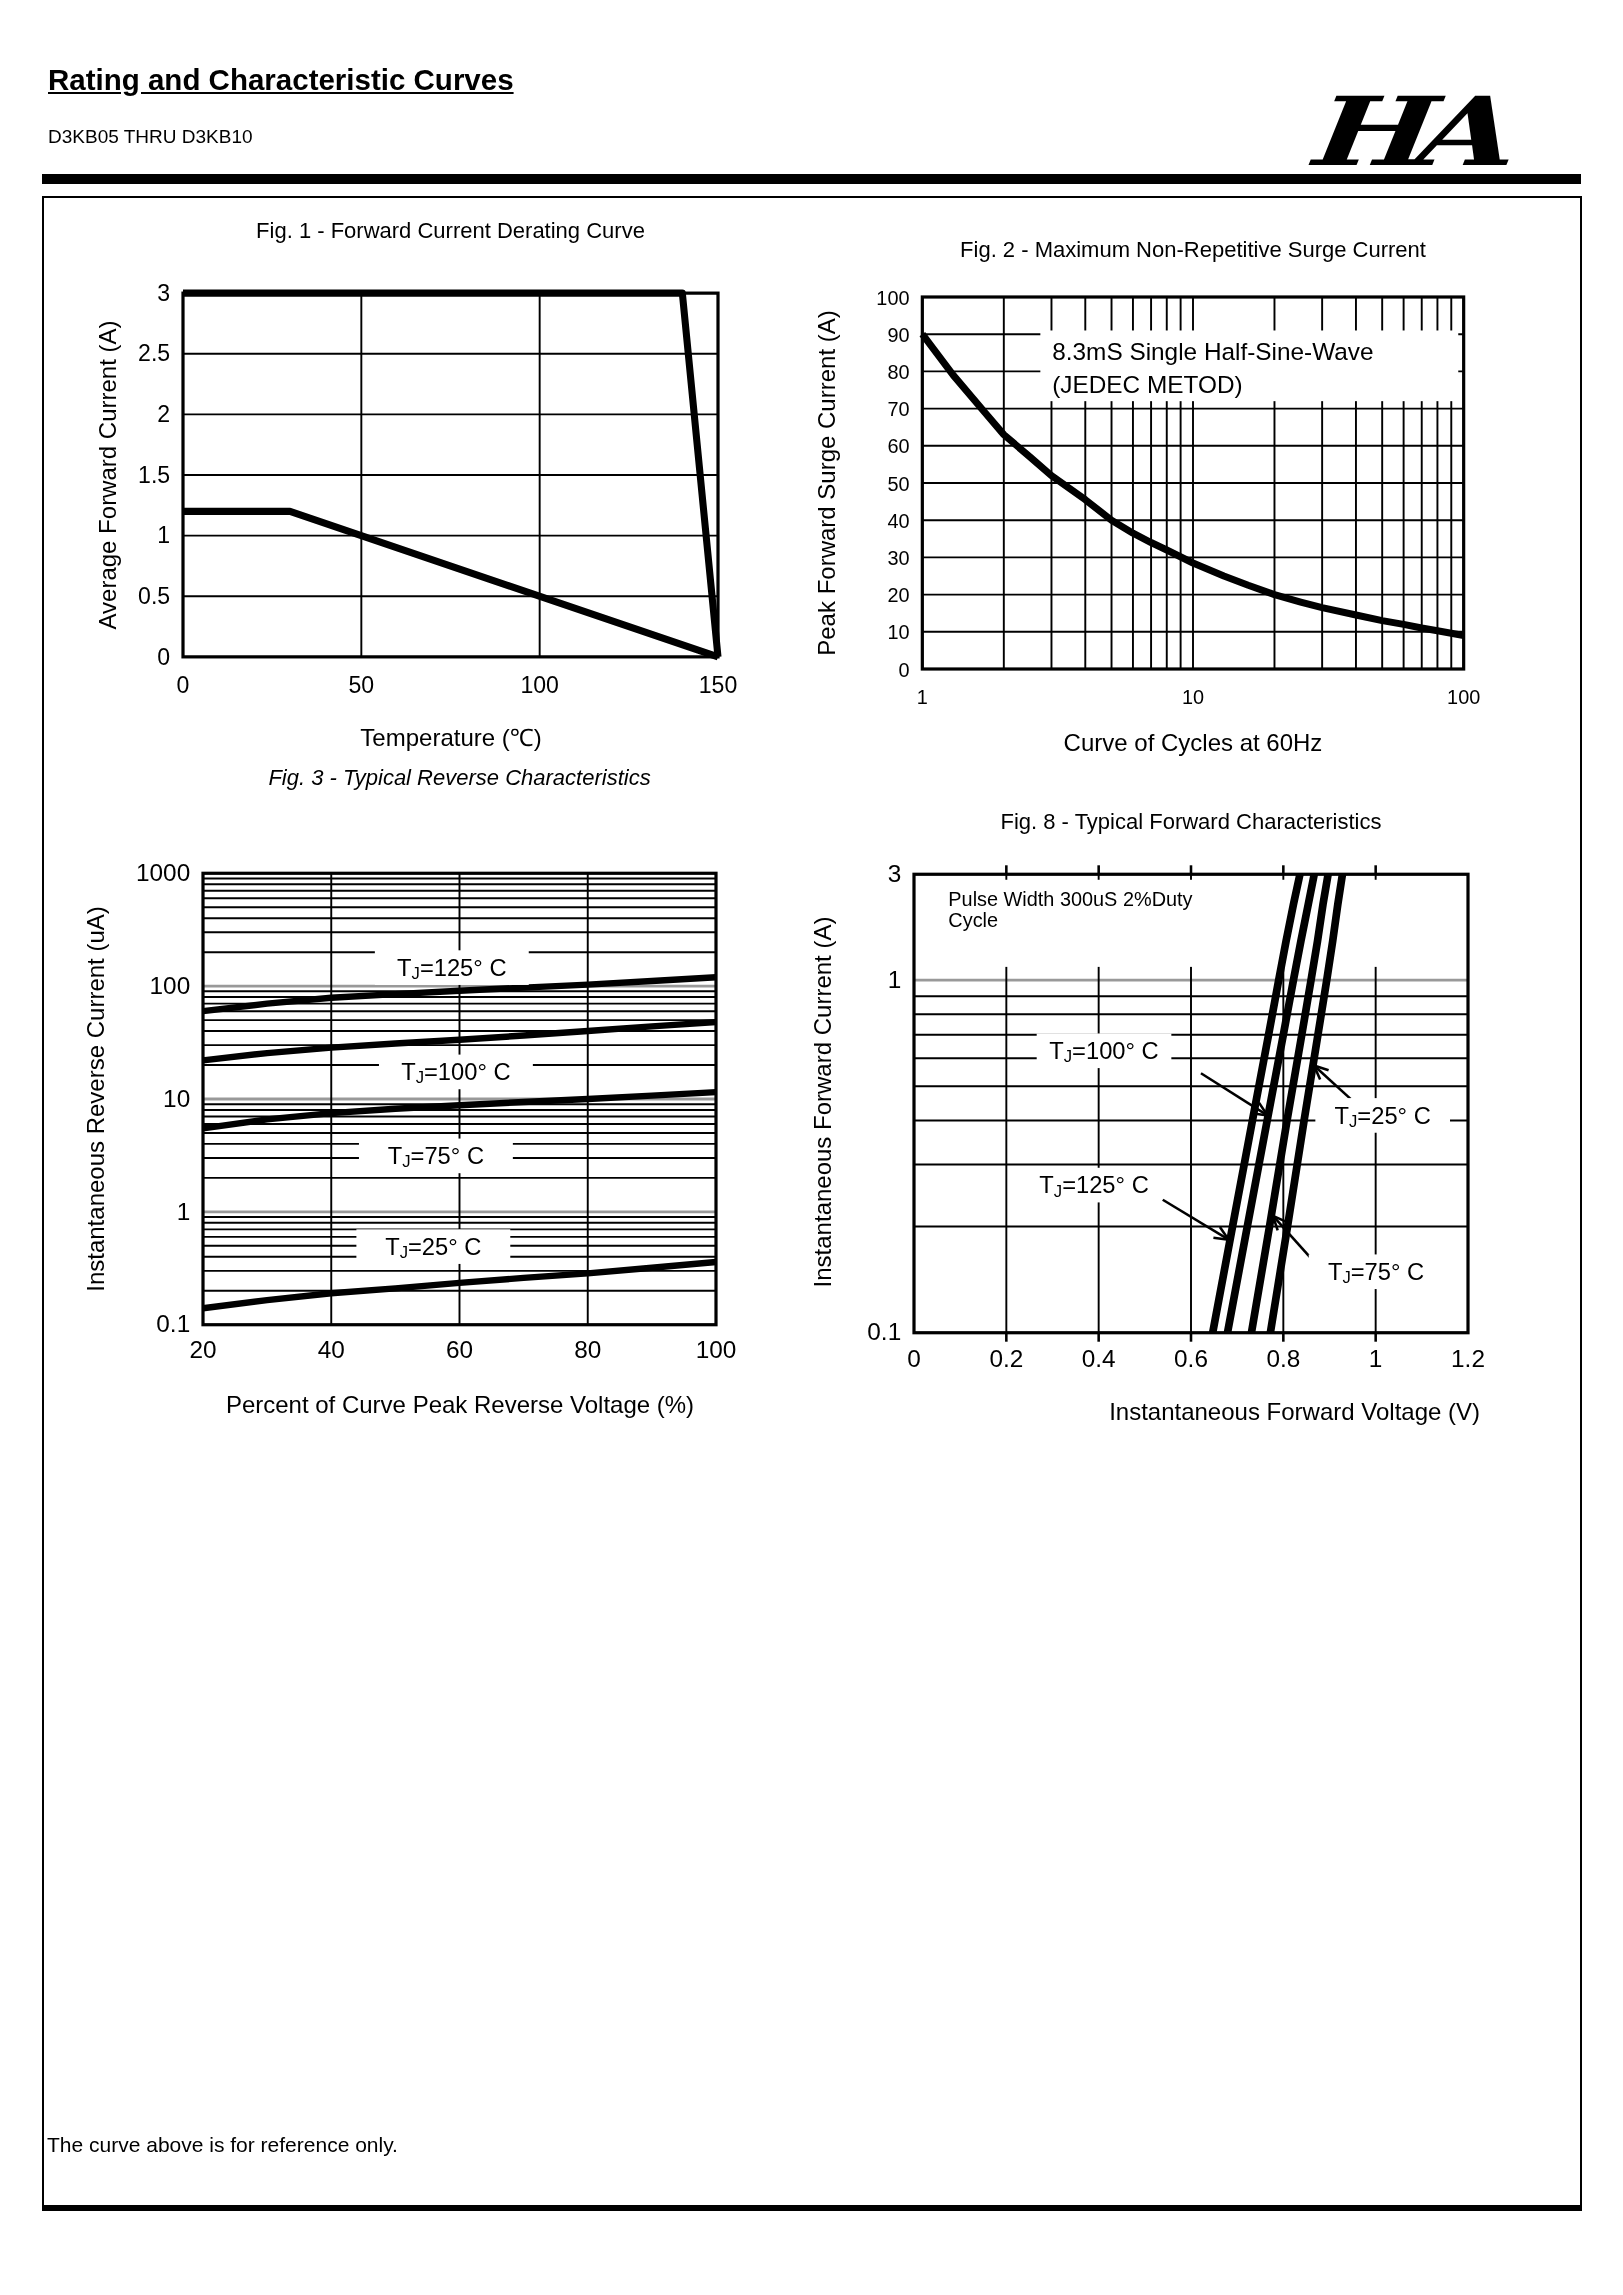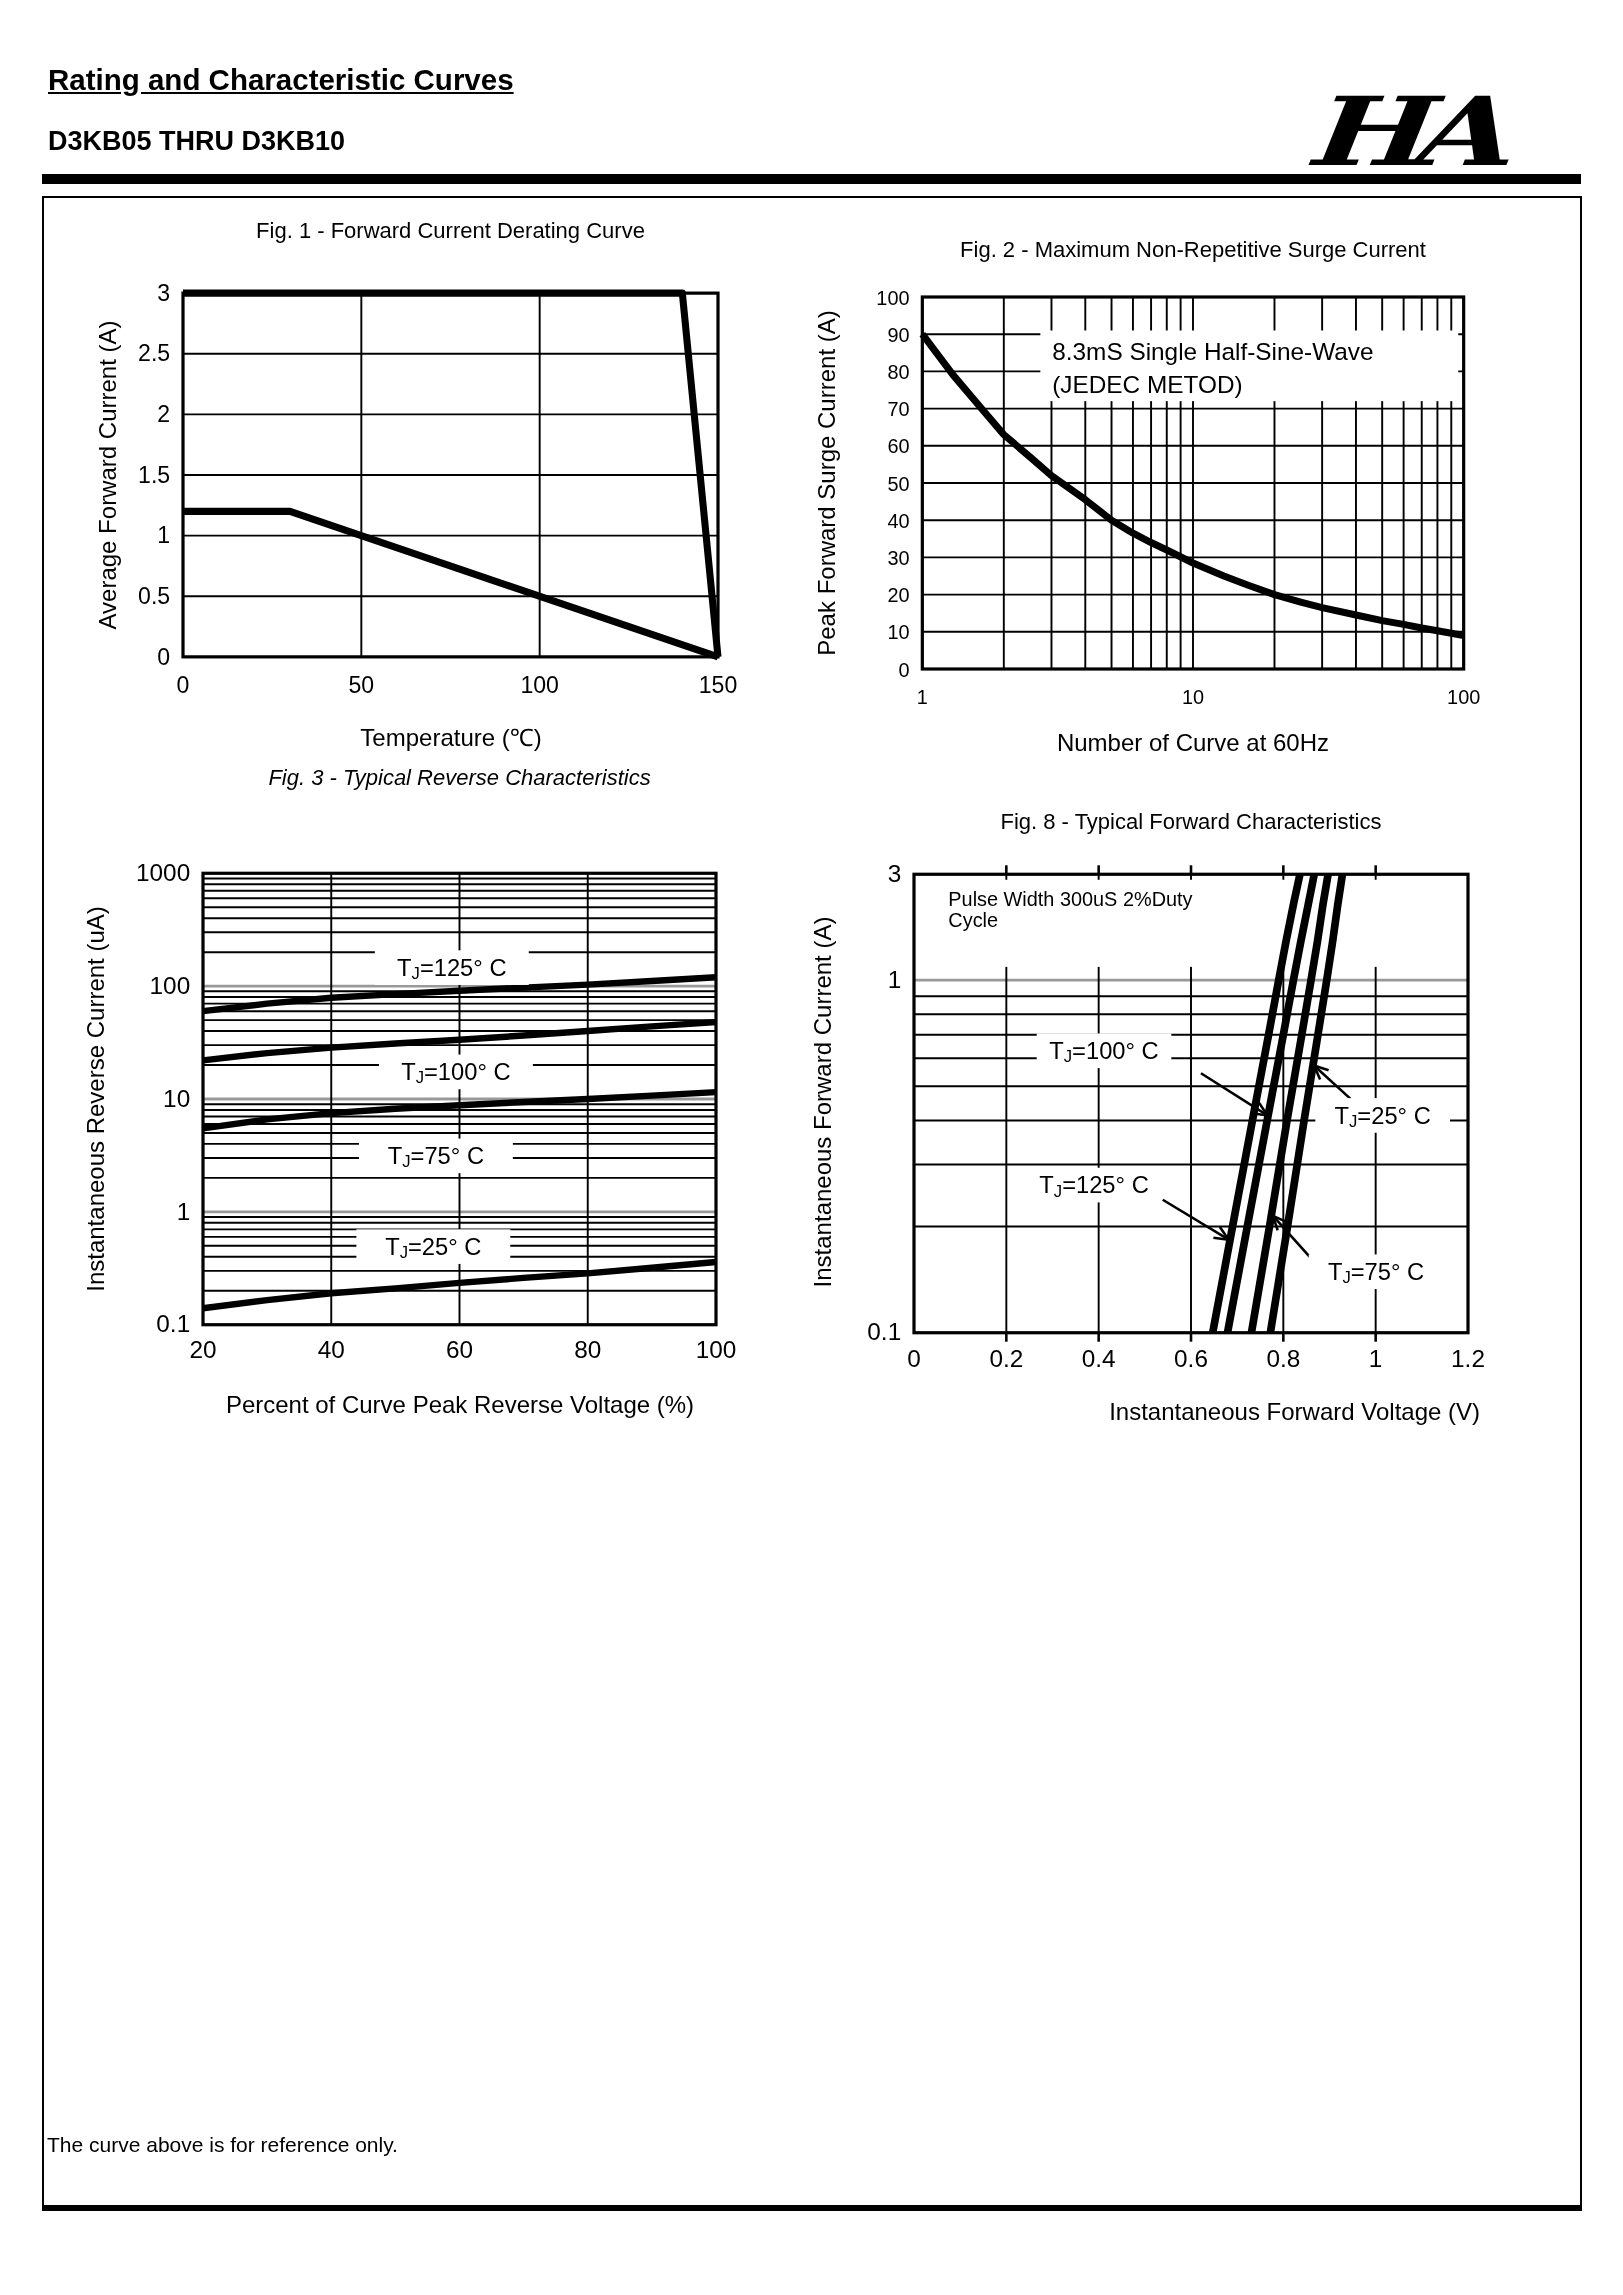--- a/index.html
+++ b/index.html
@@ -1,19 +1,19 @@
 <!DOCTYPE html>
 <html style="font-size:10.3px"><head>
 <meta charset="utf-8">
 <style>
   html,body{margin:0;padding:0;background:#ffffff;}
   .page{position:relative;width:1624px;height:2295px;background:#fff;color:#000;
         font-family:"Liberation Sans",sans-serif;overflow:hidden;}
   .hdr-title{position:absolute;left:48px;top:63px;font-size:29.5px;font-weight:bold;text-decoration:underline;}
-  .hdr-part{position:absolute;left:48px;top:126px;font-size:27px;font-weight:bold;}
+  .hdr-part{position:absolute;left:48px;top:126px;font-size:19px;font-weight:normal;}
   .logo{position:absolute;left:1293px;top:76px;width:231px;text-align:center;
         font-family:"DejaVu Serif",serif;font-style:italic;font-weight:bold;font-size:95px;
         letter-spacing:-0.14em;transform:skewX(-8deg) scaleX(1.35);transform-origin:center;}
   .hdr-rule{position:absolute;left:42px;top:174px;width:1539px;height:9.6px;background:#000;}
   .frame{position:absolute;left:42px;top:196px;width:1540px;height:2015px;box-sizing:border-box;
          border:2.6px solid #000;border-bottom:6.4px solid #000;}
   .fig-title{position:absolute;font-size:22px;text-align:center;}
   #fig1-title{left:183px;top:218px;width:535px;}
   #fig2-title{left:922px;top:237px;width:542px;}
   #fig3-title{left:203px;top:765px;width:513px;font-style:italic;}
@@ -120,21 +120,21 @@
         <text x="-20" y="302" text-anchor="end" font-size="31" fill="#000" font-family="&quot;Liberation Sans&quot;,sans-serif">50</text>
         <text x="-20" y="360" text-anchor="end" font-size="31" fill="#000" font-family="&quot;Liberation Sans&quot;,sans-serif">40</text>
         <text x="-20" y="418" text-anchor="end" font-size="31" fill="#000" font-family="&quot;Liberation Sans&quot;,sans-serif">30</text>
         <text x="-20" y="476" text-anchor="end" font-size="31" fill="#000" font-family="&quot;Liberation Sans&quot;,sans-serif">20</text>
         <text x="-20" y="534" text-anchor="end" font-size="31" fill="#000" font-family="&quot;Liberation Sans&quot;,sans-serif">10</text>
         <text x="-20" y="592" text-anchor="end" font-size="31" fill="#000" font-family="&quot;Liberation Sans&quot;,sans-serif">0</text>
         <text x="0" y="634" text-anchor="middle" font-size="31" fill="#000" font-family="&quot;Liberation Sans&quot;,sans-serif">1</text>
         <text x="422" y="634" text-anchor="middle" font-size="31" fill="#000" font-family="&quot;Liberation Sans&quot;,sans-serif">10</text>
         <text x="844" y="634" text-anchor="middle" font-size="31" fill="#000" font-family="&quot;Liberation Sans&quot;,sans-serif">100</text>
       </svg>
-    <div class="axis-title x" id="fig2-xtitle">Number of Curve at 60Hz</div>
+    <div class="axis-title x" id="fig2-xtitle">Curve of Cycles at 60Hz</div>
   </section>
 
   <section>
     <div class="fig-title" id="fig3-title">Fig. 3 - Typical Reverse Characteristics</div>
     <div class="axis-title y" id="fig3-ytitle">Instantaneous Reverse Current (uA)</div>
     <svg class="plot" id="fig3-plot" viewBox="0 0 800 704">
         <line x1="0" x2="800" y1="651.0187207631393" y2="651.0187207631393" stroke="#000" stroke-width="3"></line>
         <line x1="0" x2="800" y1="620.0266591693394" y2="620.0266591693394" stroke="#000" stroke-width="3"></line>
         <line x1="0" x2="800" y1="598.0374415262786" y2="598.0374415262786" stroke="#000" stroke-width="3"></line>
         <line x1="0" x2="800" y1="580.9812792368607" y2="580.9812792368607" stroke="#000" stroke-width="3"></line>

